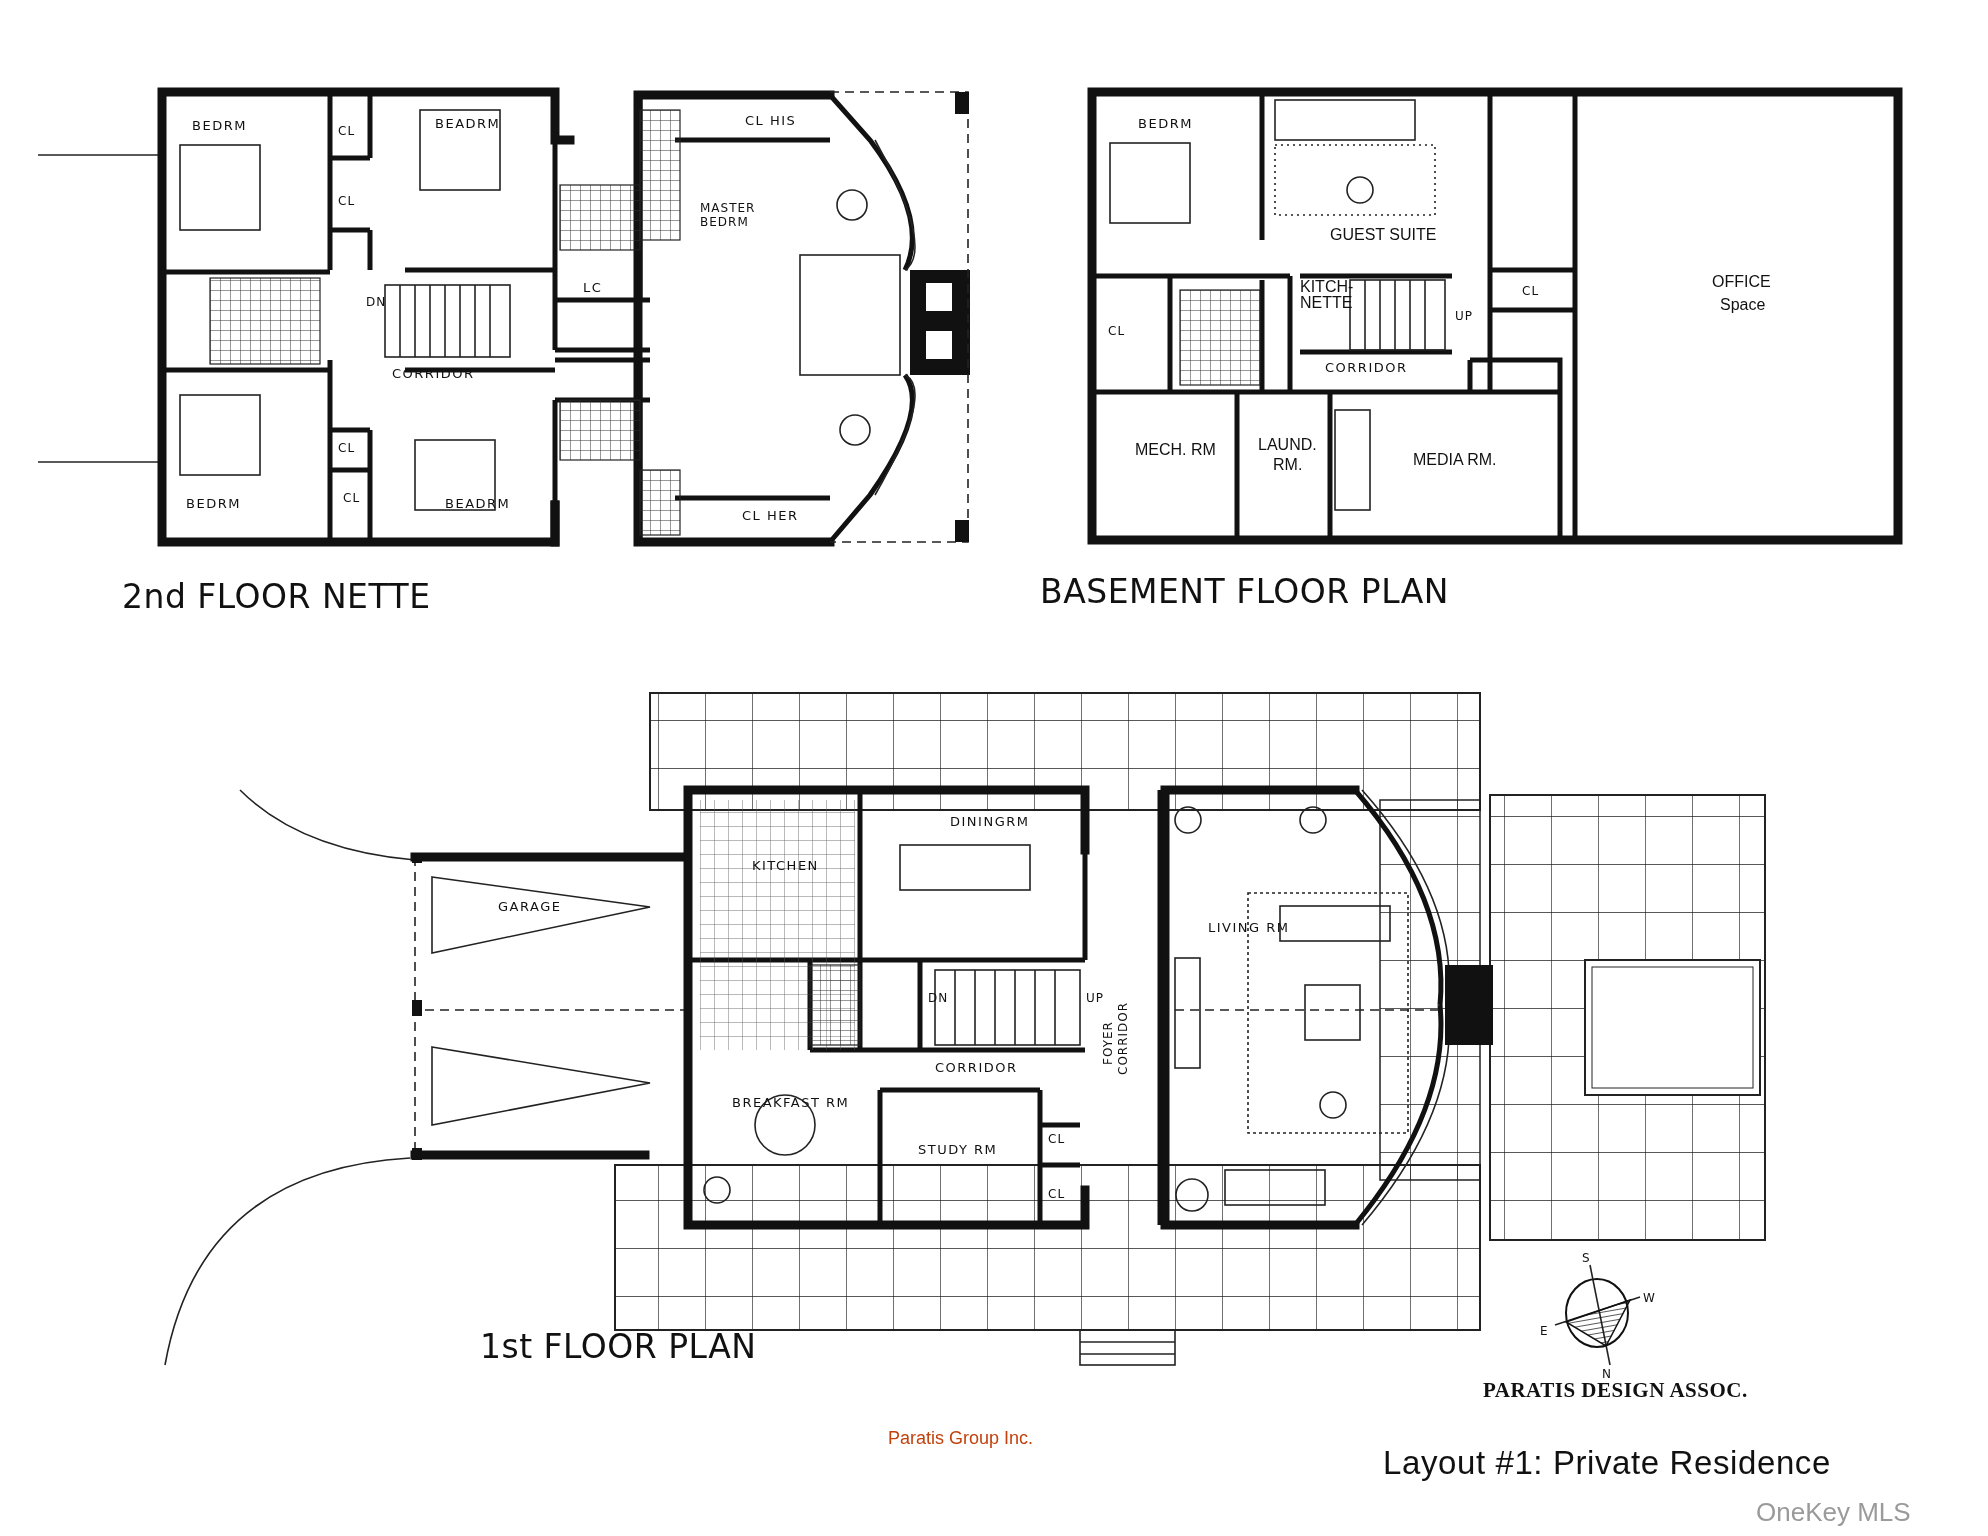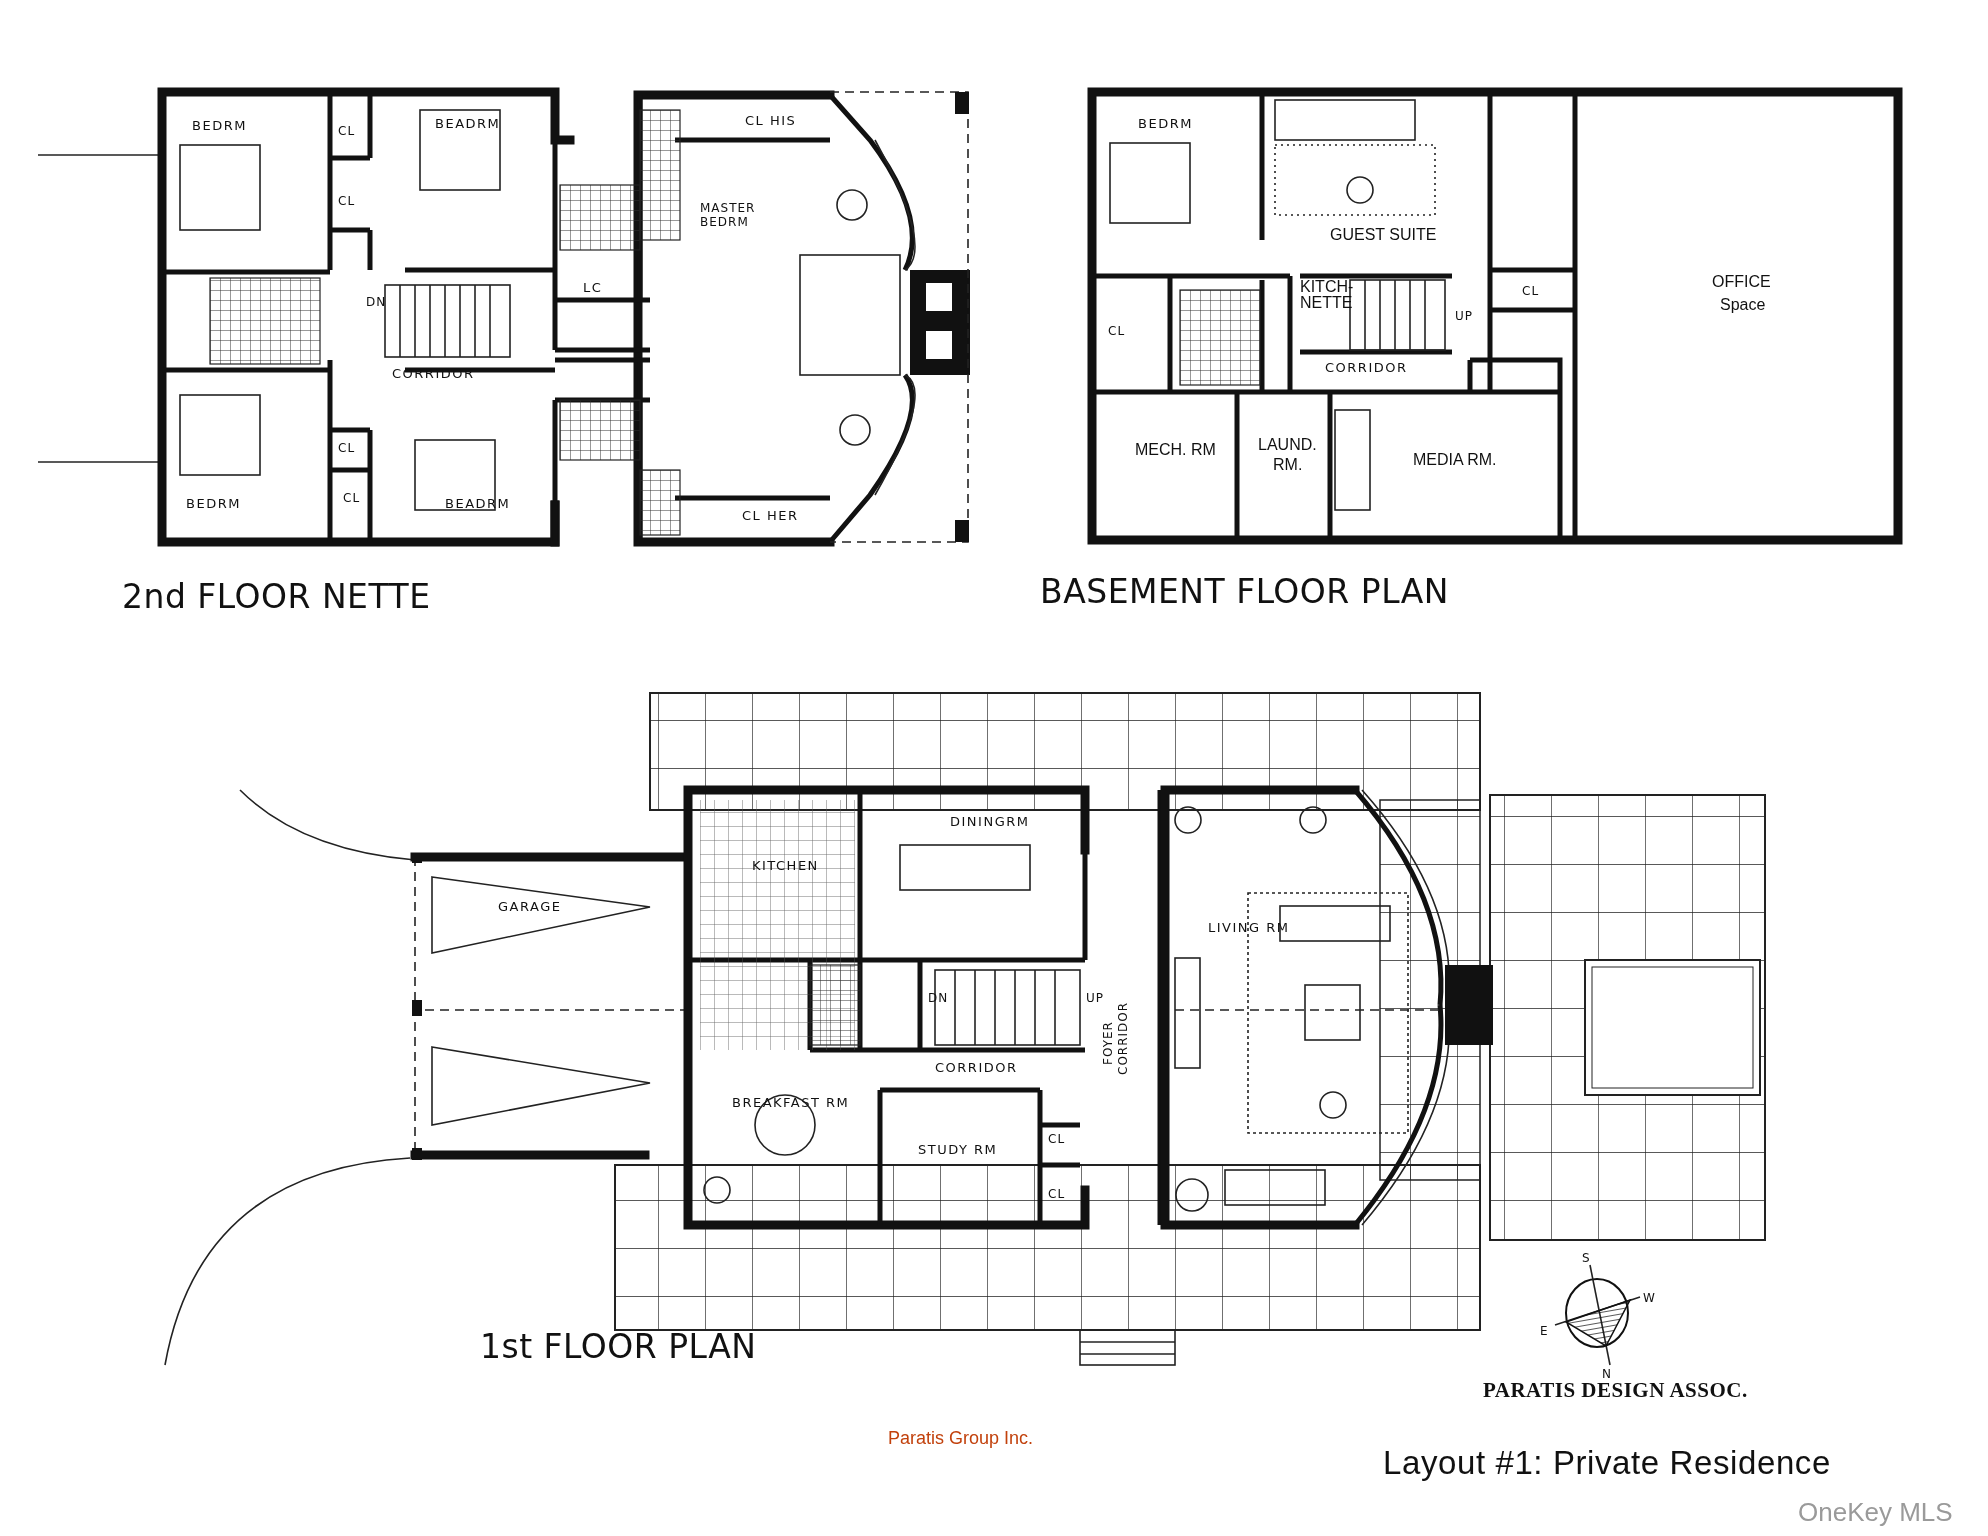--- a/index.html
+++ b/index.html
@@ -242,13 +242,13 @@
     <text class="room-label-sm" x="1602" y="1378">N</text>
   </g>
 </svg>
 
 <div class="caption" style="left:122px; top:577px;">2nd FLOOR NETTE</div>
 <div class="caption" style="left:1040px; top:572px;">BASEMENT FLOOR PLAN</div>
 <div class="caption" style="left:480px; top:1327px;">1st FLOOR PLAN</div>
 <div class="firm" style="left:1483px; top:1378px;">PARATIS DESIGN ASSOC.</div>
 <div class="layout" style="left:1383px; top:1408px;">Layout #1: Private Residence</div>
 <div class="group" style="left:888px; top:1428px;">Paratis Group Inc.</div>
-<div class="watermark" style="left:1756px; top:1497px;margin-left:42px;">OneKey MLS</div>
+<div class="watermark" style="left:1756px; top:1497px;">OneKey MLS</div>
 
 </body></html>

